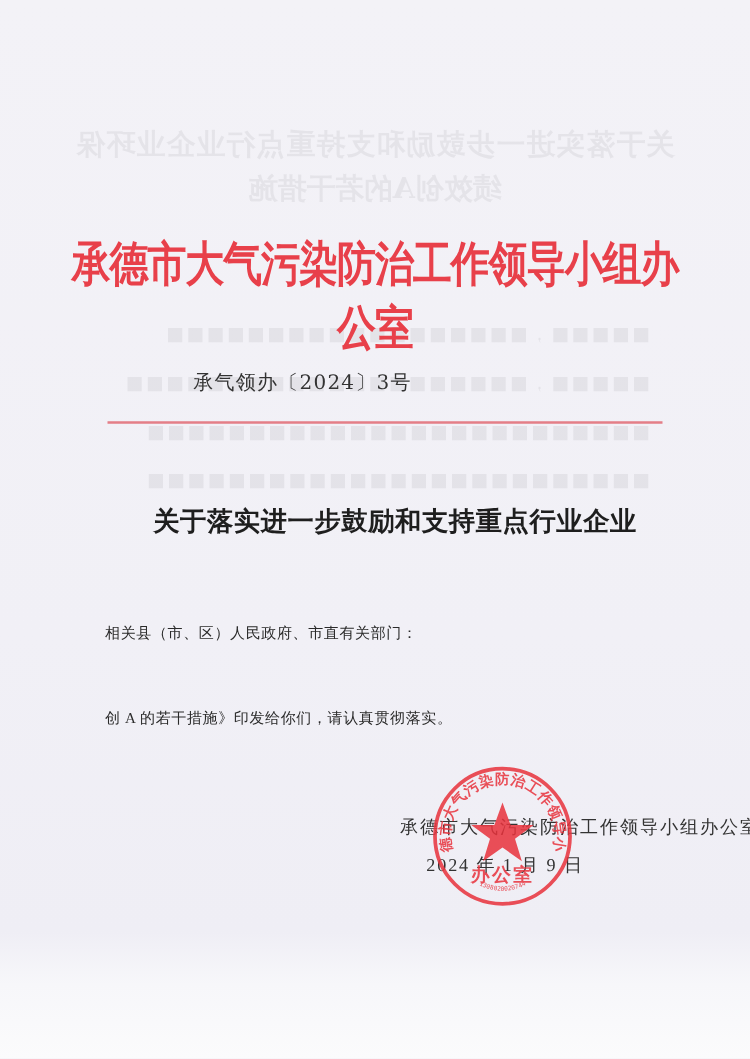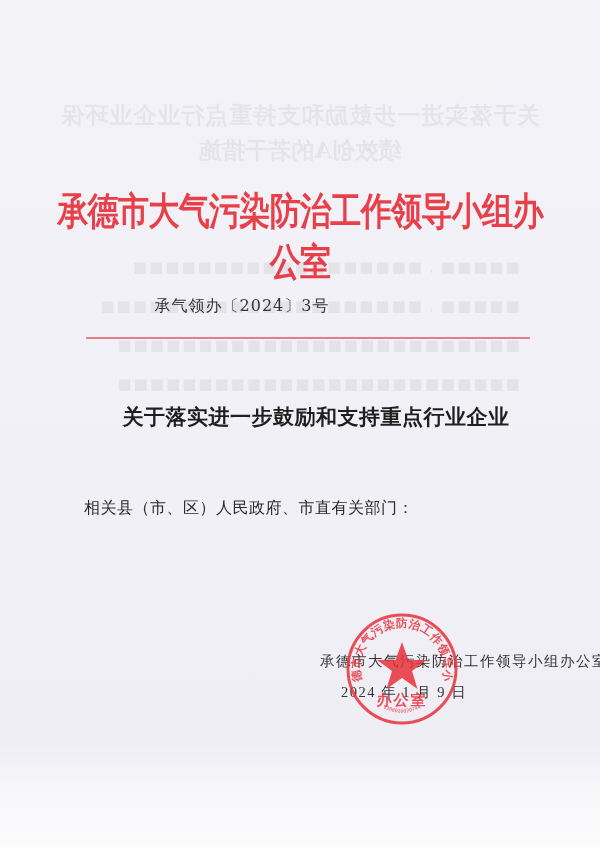--- a/index.html
+++ b/index.html
@@ -39,21 +39,21 @@
       background: #e47e87;
     }
     .notice-title {
       position: absolute; left: 16px; width: 600px; text-align: center;
       color: #1e1e1e; font-weight: bold; font-size: 21px;
       font-family: Liberation Sans, sans-serif;
     }
     .notice-title.l1 { top: 403px; letter-spacing: 0.5px; }
     .notice-title.l2 { top: 437px; letter-spacing: 1px; }
     .body-text {
-      position: absolute; left: 84px; color: #2a2a2a; font-size: 16px;
+      position: absolute; left: 84px; color: #2a2a2a; font-size: 12px;
       font-family: Liberation Serif, serif; white-space: nowrap; letter-spacing: 0.5px;
     }
     .salutation { top: 498px; }
     .para-l1 { top: 535px; left: 120px; }
     .para-l2 { top: 566px; }
     .sign-org {
       position: absolute; left: 320px; top: 652px; color: #333; font-size: 14.5px;
       letter-spacing: 1.5px; white-space: nowrap; font-family: "DejaVu Serif", serif;
     }
     .sign-date {
@@ -82,20 +82,21 @@
 
   <div class="org-title">承德市大气污染防治工作领导小组办公室</div>
 
   <div class="doc-number">承气领办〔2024〕3号</div>
 
   <div class="red-rule"></div>
 
   <div class="notice-title l1">关于落实进一步鼓励和支持重点行业企业</div>
 
   <div class="body-text salutation">相关县（市、区）人民政府、市直有关部门：</div>
+  <div class="body-text para-l2">创 A 的若干措施》印发给你们，请认真贯彻落实。</div>
 
   <div class="sign-org">承德市大气污染防治工作领导小组办公室</div>
   <div class="sign-date">2024 年 1 月 9 日</div>
 
   <svg class="seal" viewBox="0 0 114 114">
     <defs>
       <path id="sealArc" d="M 16 66 A 42 42 0 1 1 98 66"></path>
       <path id="serialArc" d="M 22 80 A 40 40 0 0 0 92 80"></path>
     </defs>
     <circle cx="57" cy="57" r="54" fill="none" stroke="#e8323c" stroke-width="3"></circle>

